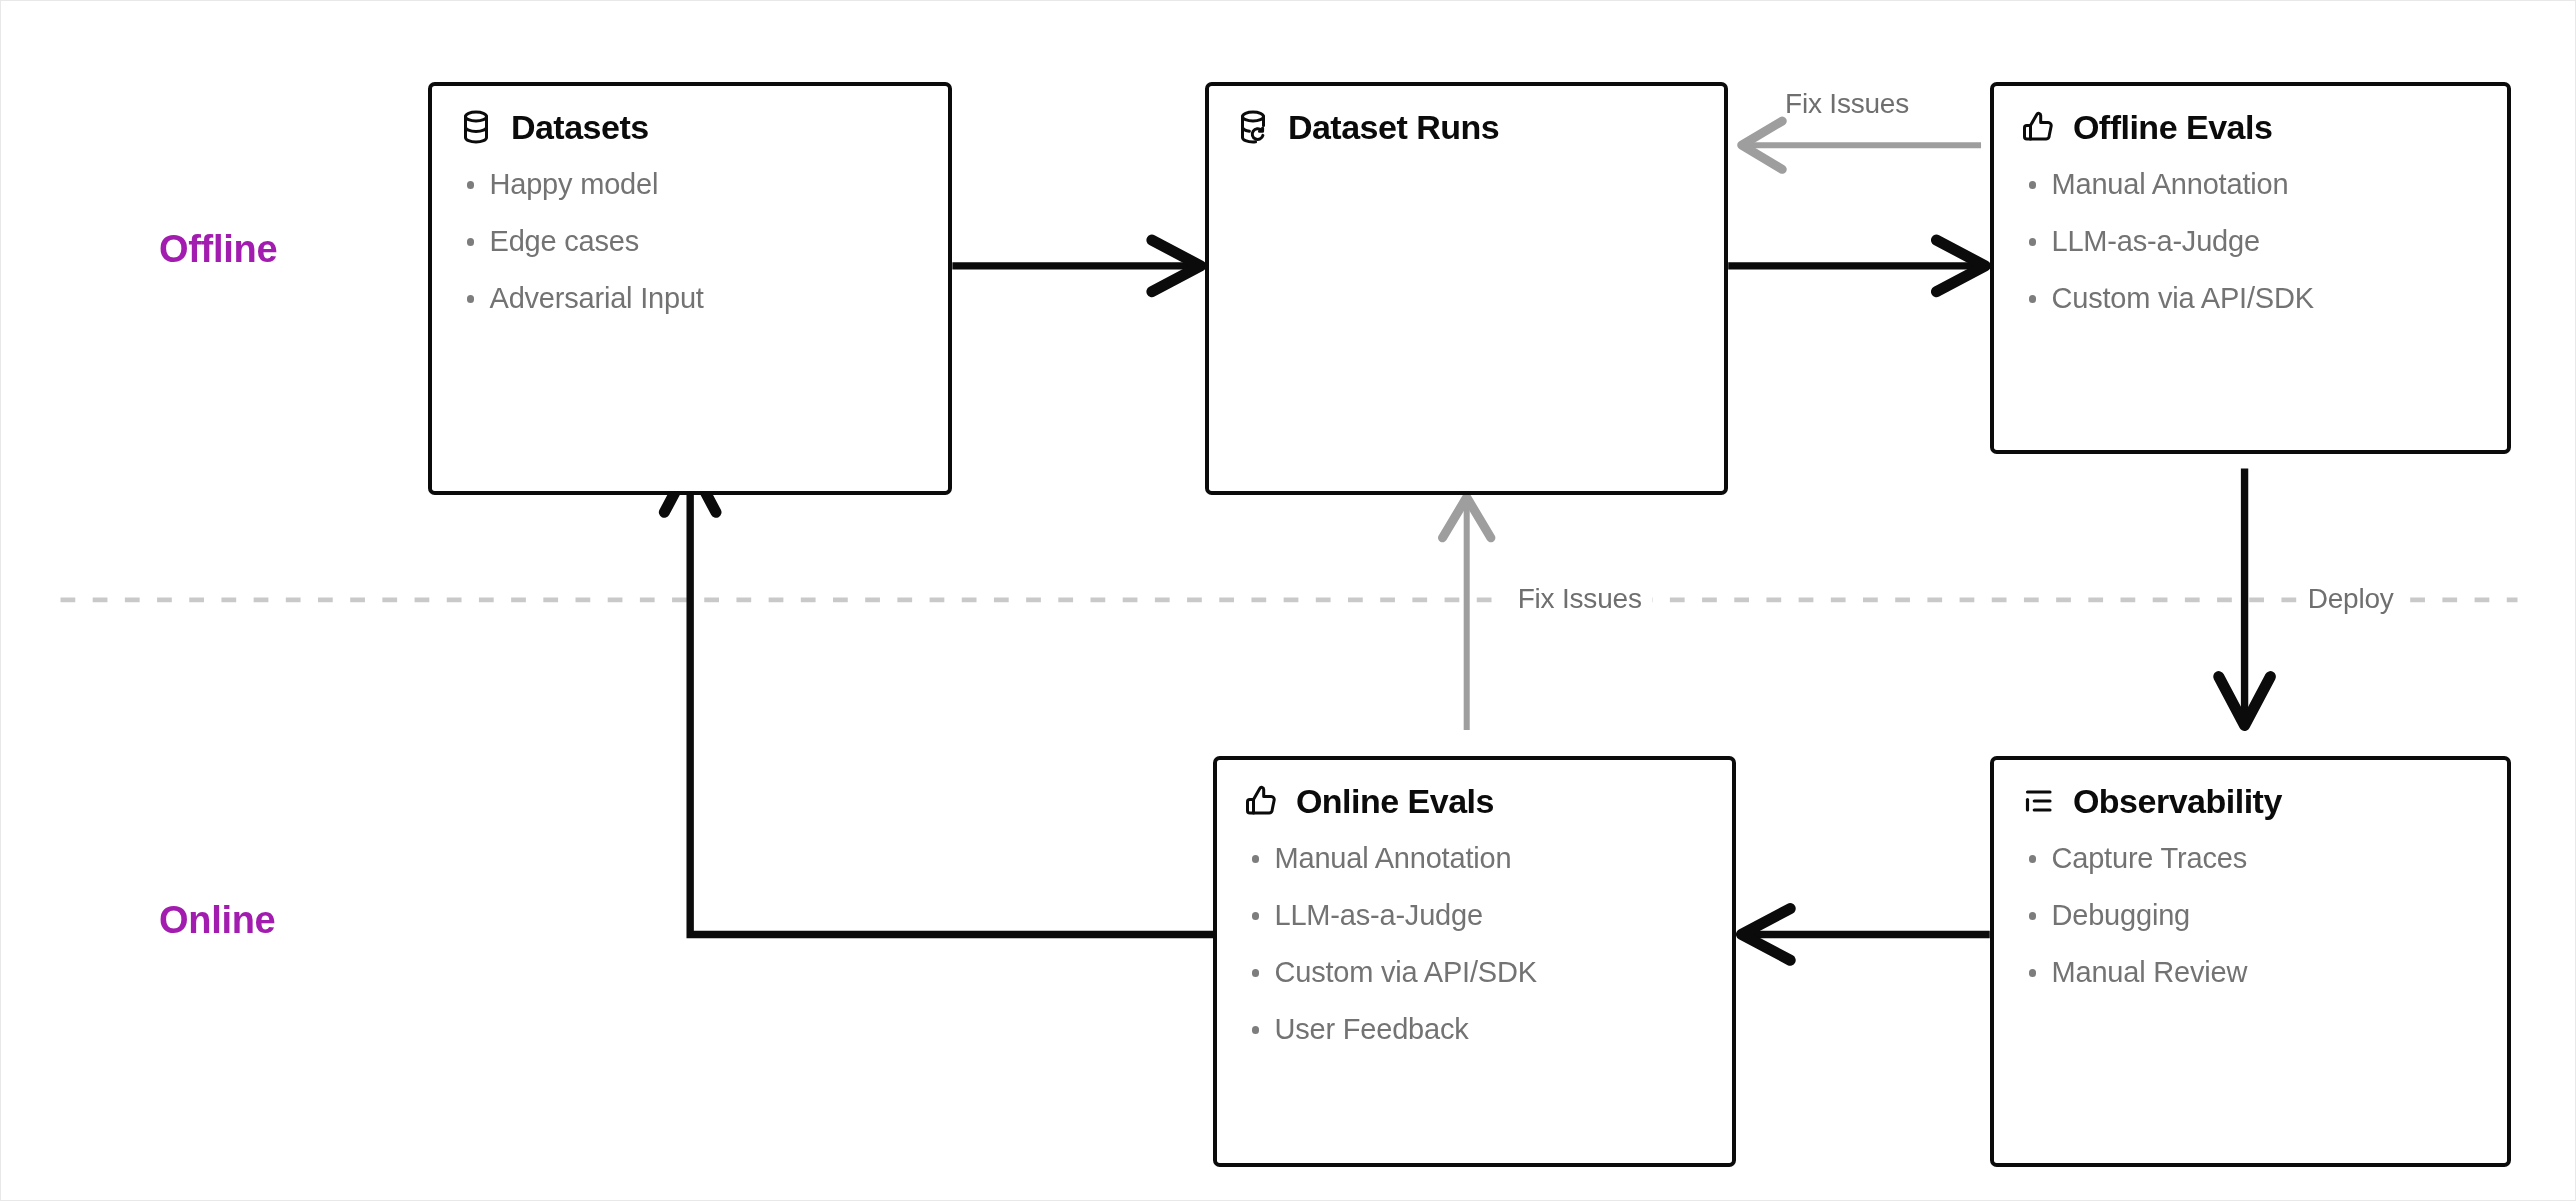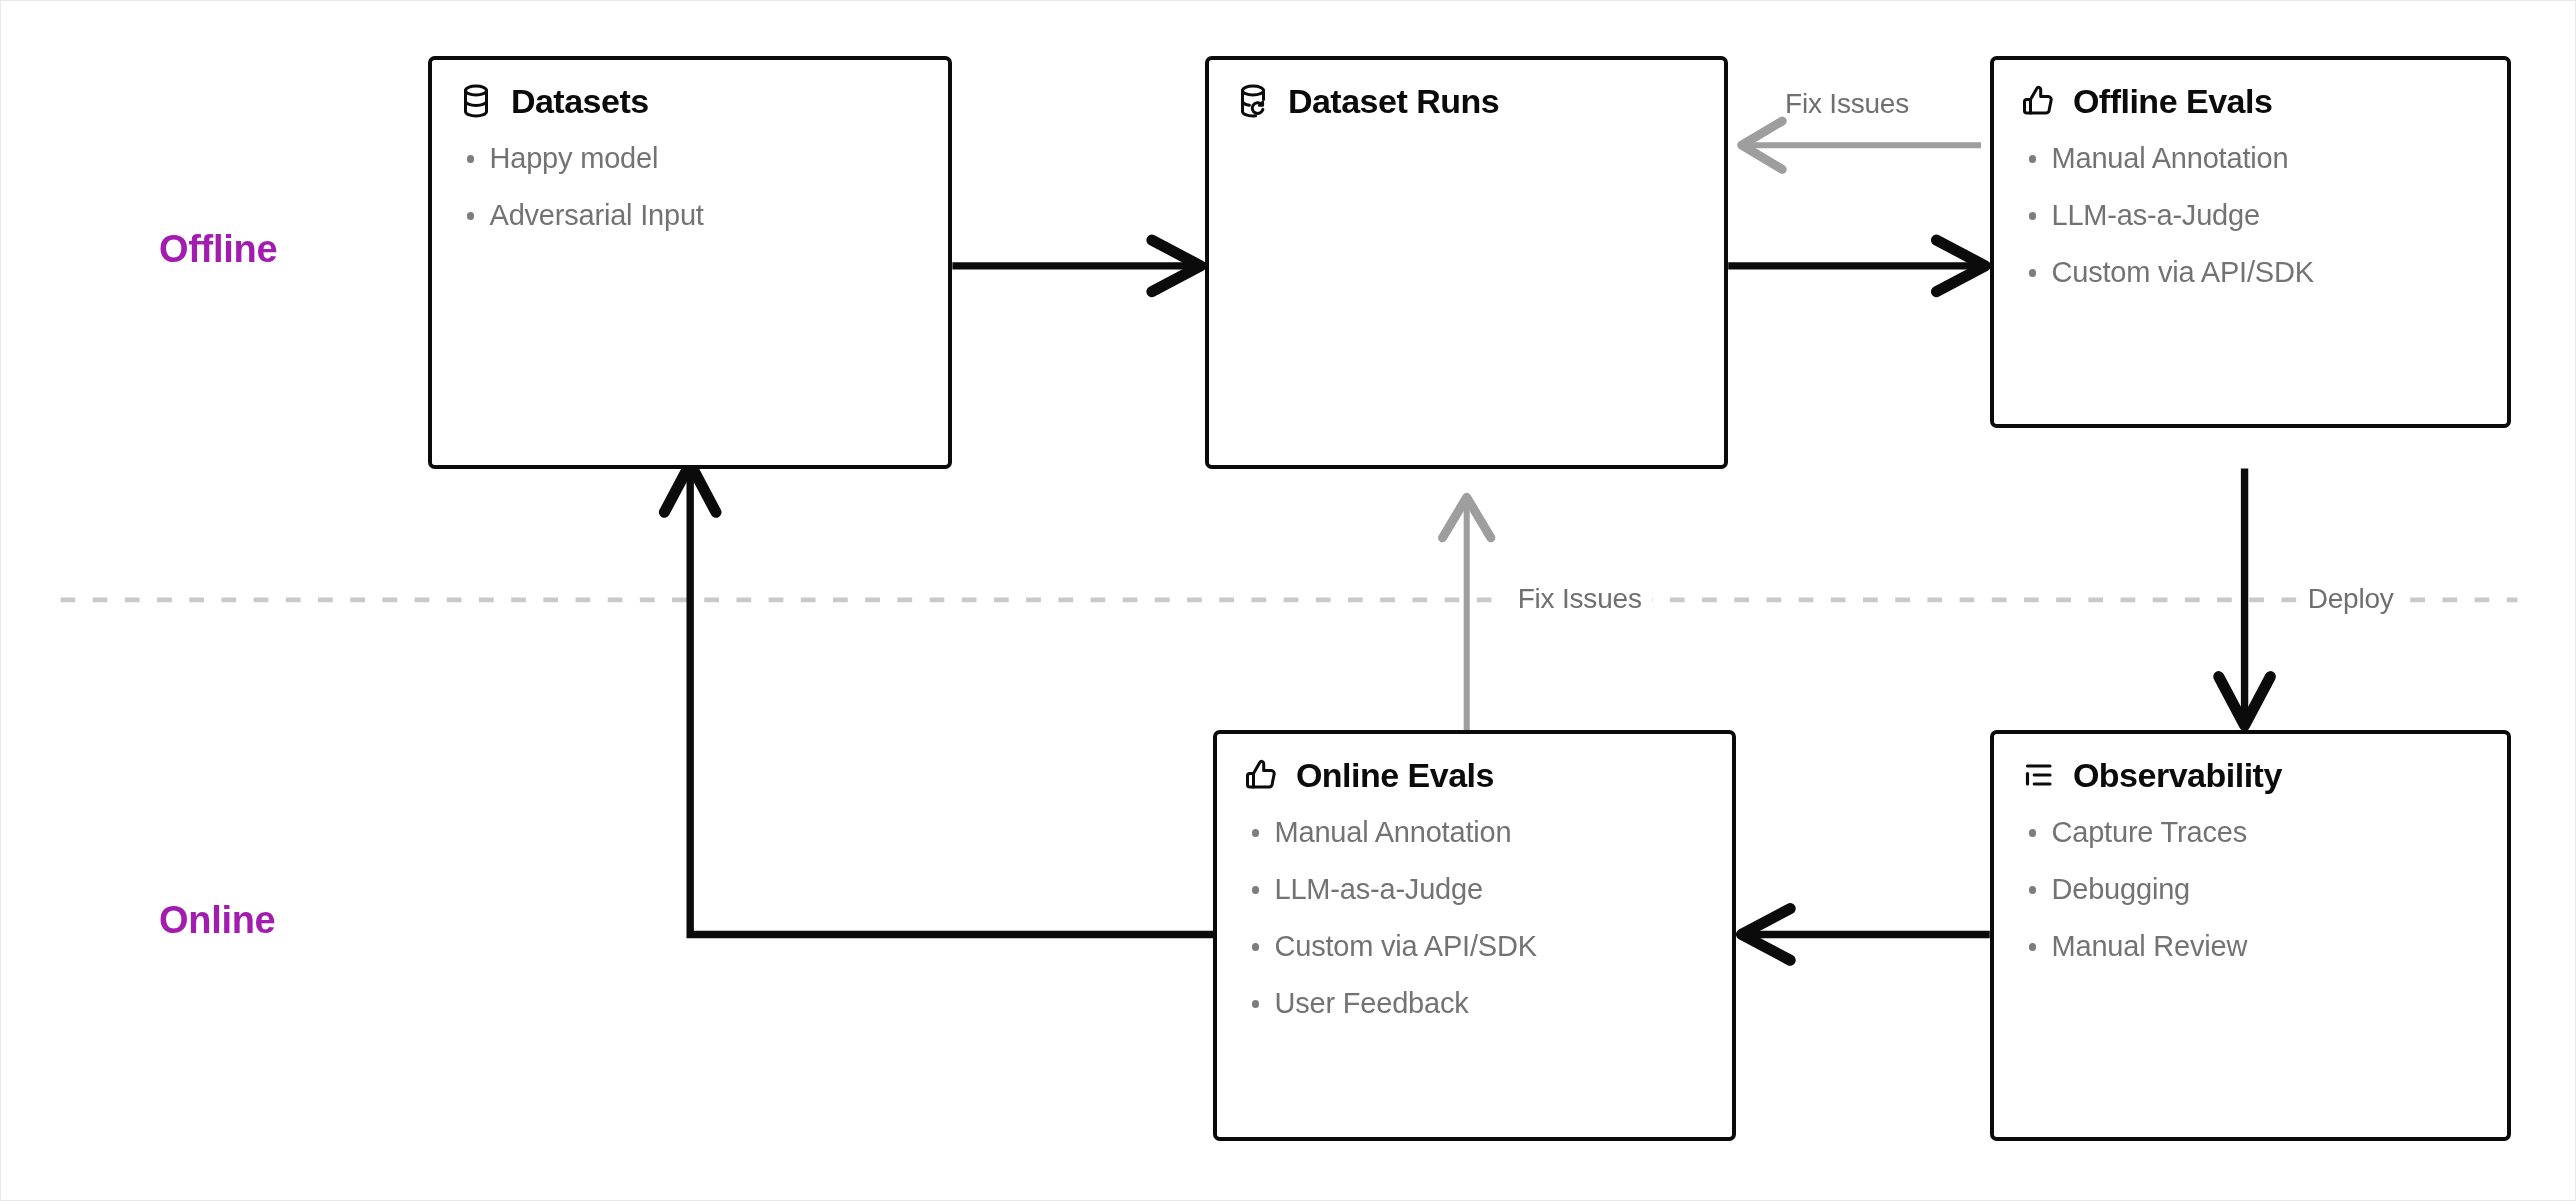--- a/index.html
+++ b/index.html
@@ -33,20 +33,21 @@
   #row-label-online{left:158px;top:898px;}
 
   
   .node{
     position:absolute;
     background:#ffffff;
     border:4.7px solid #0b0b0b;
     border-radius:6.7px;
     box-sizing:border-box;
     padding:23px 25.5px 16px 25.5px;
+    margin-top:26px;
   }
   .node-head{
     display:flex;
     align-items:center;
     gap:17.4px;
     margin-bottom:23px;
   }
   .node-icon{
     width:36px;height:36px;
     flex:0 0 36px;
@@ -149,20 +150,21 @@
     <div class="node-head">
       <svg class="node-icon" viewBox="0 0 24 24" fill="none" stroke="#0b0b0b" stroke-width="2" stroke-linecap="round" stroke-linejoin="round">
         <ellipse cx="12" cy="5" rx="7" ry="3"></ellipse>
         <path d="M5 5v14c0 1.66 3.13 3 7 3s7-1.34 7-3V5"></path>
         <path d="M5 12c0 1.66 3.13 3 7 3s7-1.34 7-3"></path>
       </svg>
       <div class="node-title">Datasets</div>
     </div>
     <ul class="node-list">
       <li>Happy model</li>
+      <li>Edge cases</li>
       <li>Adversarial Input</li>
     </ul>
   </div>
 
   <div class="node" id="node-dataset-runs">
     <div class="node-head">
       <svg class="node-icon" viewBox="0 0 24 24" fill="none" stroke="#0b0b0b" stroke-width="2" stroke-linecap="round" stroke-linejoin="round">
         <ellipse cx="12" cy="5" rx="7" ry="3"></ellipse>
         <path d="M19 5v6"></path>
         <path d="M5 5v14c0 1.66 3.13 3 7 3 .6 0 1.2-.03 1.7-.1"></path>

